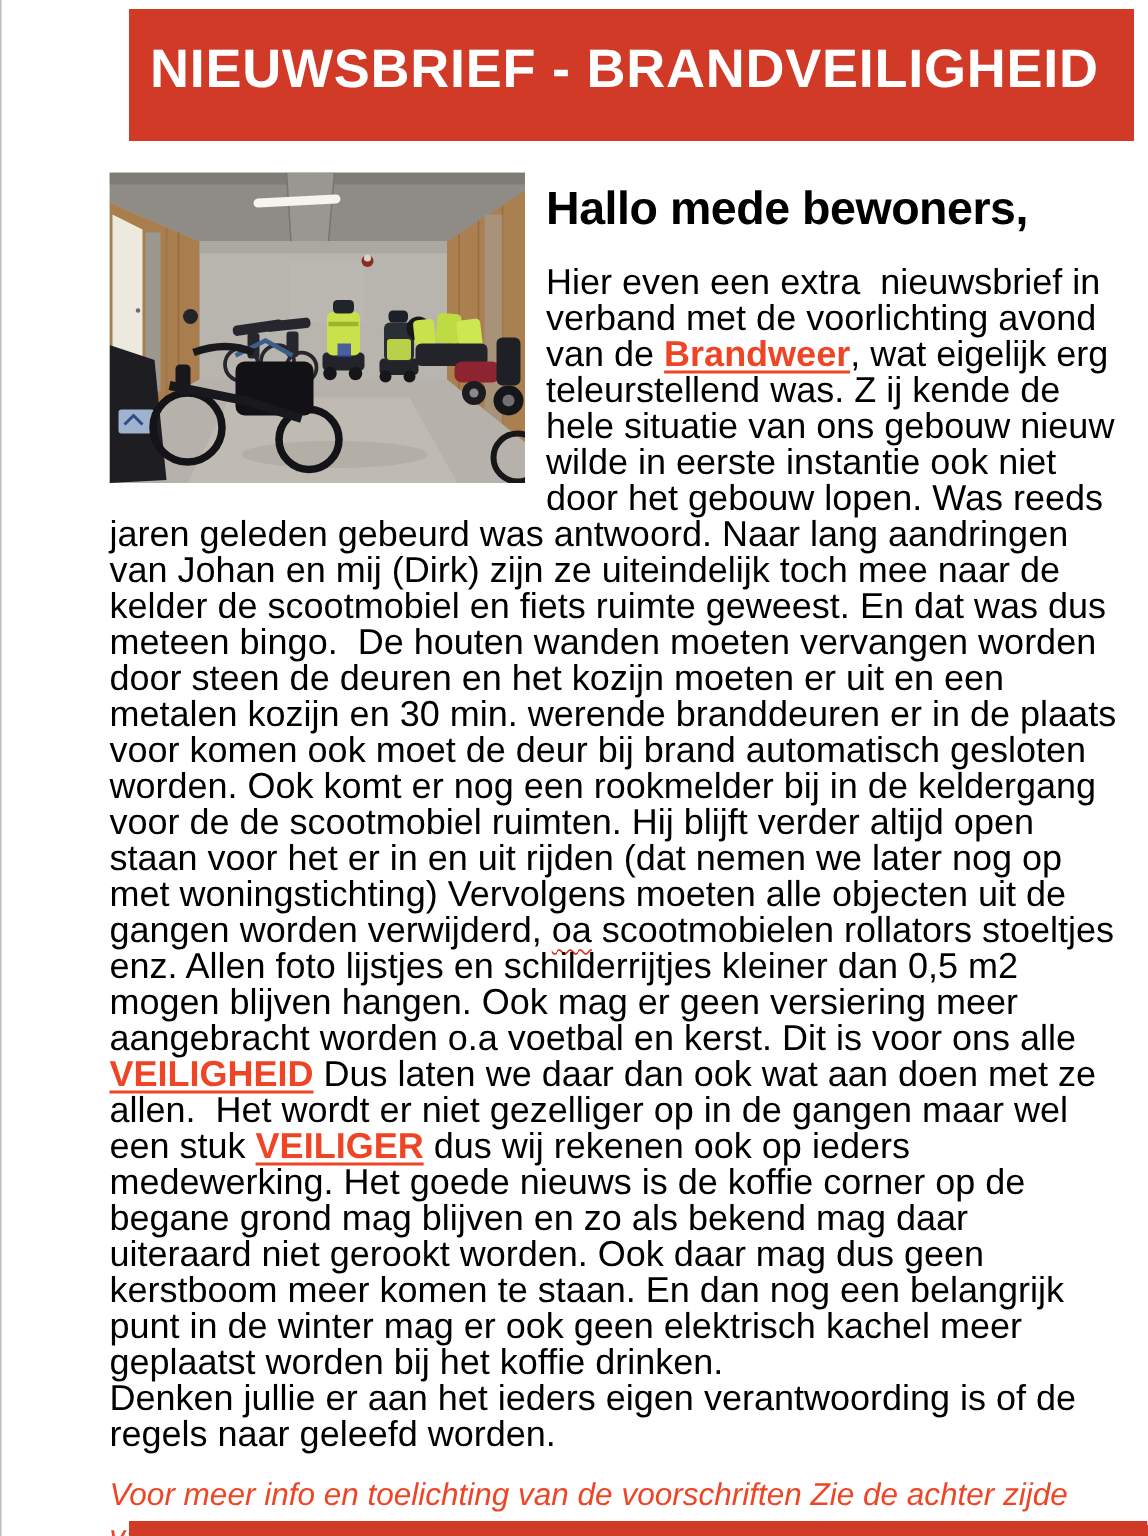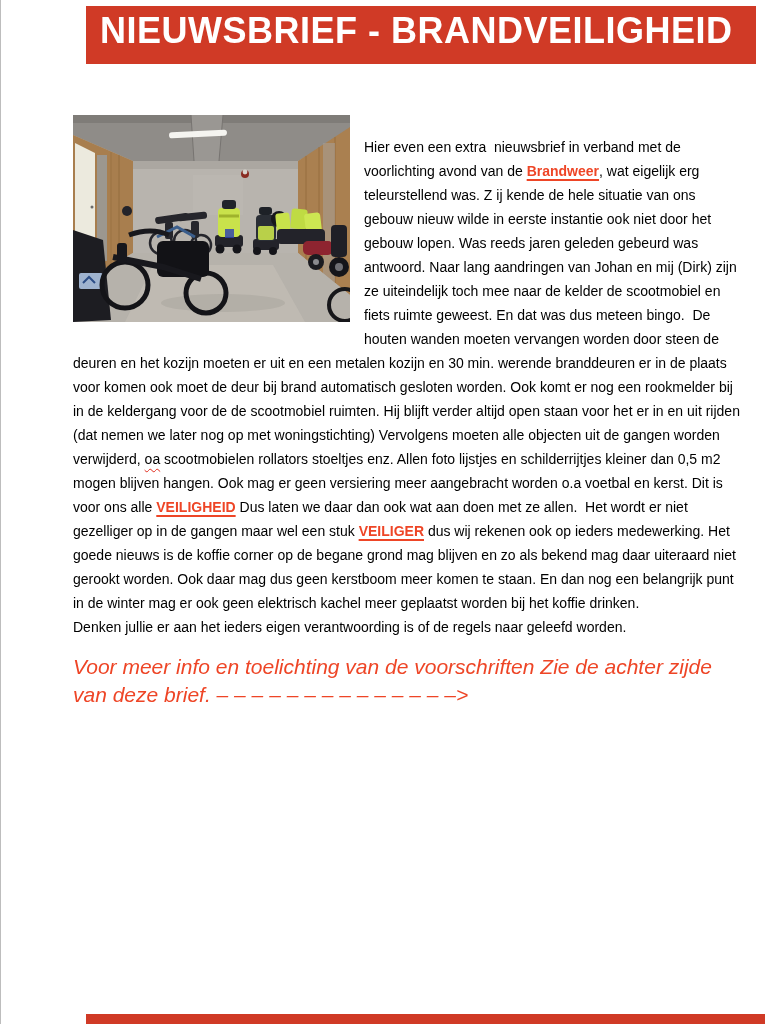--- a/index.html
+++ b/index.html
@@ -2,42 +2,42 @@
 <html><head>
 <meta charset="utf-8">
 <style>
   html,body{margin:0;padding:0;}
   body{
     width:765px;height:1024px;position:relative;overflow:hidden;
     background:#ffffff;box-sizing:border-box;border-left:1px solid #bdbdbd;
     font-family:"Liberation Sans","DejaVu Sans",sans-serif;color:#000;
   }
   .banner{
-    position:absolute;left:85px;top:6px;width:670px;height:58px;
+    position:absolute;left:85px;top:6px;width:670px;height:88px;
     display:flex;align-items:center;box-sizing:border-box;
     padding:0 8px 8px 14px;
   }
   .banner-title{
     color:#fff;font-weight:bold;font-size:36px;letter-spacing:.5px;
     white-space:nowrap;line-height:1;
   }
   .content{
     position:absolute;left:72px;top:115px;width:672px;
   }
   .photo{
     float:left;width:277px;height:207px;margin:0 14px 16px 0;
     overflow:hidden;background:#b3afa8;
   }
   .photo svg{display:block;}
   h1.greeting{
     margin:6px 0 0 0;font-size:31px;line-height:36px;font-weight:bold;
     letter-spacing:-.3px;
   }
   p.body-text{
-    margin:20px 0 0 0;font-size:14px;line-height:24px;
+    margin:20px 0 0 0;font-size:24px;line-height:24px;
     white-space:pre-wrap;
   }
   p.footer-text{
     margin:14px 0 0 0;font-size:21px;line-height:28px;white-space:pre-wrap;font-style:italic;
   }
   .run-normal{}
   .run-red-bold-underline{
     font-weight:bold;text-decoration:underline;
     text-decoration-thickness:2px;text-underline-offset:3px;
   }
@@ -138,20 +138,21 @@
       <path d="M10,168 l6,-6 l6,6" stroke="#2c4d86" stroke-width="2" fill="none"></path>
       <circle cx="52" cy="170" r="23" fill="none" stroke="#141418" stroke-width="5"></circle>
       <circle cx="133" cy="178" r="20" fill="none" stroke="#141418" stroke-width="5"></circle>
       <rect x="84" y="126" width="52" height="36" rx="6" fill="#121216"></rect>
       <path d="M40,142 L90,152 L128,164" stroke="#18181d" stroke-width="6" fill="none"></path>
       <path d="M56,120 q22,-8 40,0" stroke="#18181d" stroke-width="5" fill="none"></path>
       <rect x="44" y="128" width="10" height="20" rx="3" fill="#17171c"></rect>
     </svg>
   </div>
 
+  <h1 class="greeting">Hallo mede bewoners,</h1>
 
   <p class="body-text"><span class="run-normal">Hier even een extra  nieuwsbrief in verband met de voorlichting avond van de </span><span class="run-red-bold-underline" style="color: rgb(238, 69, 38);">Brandweer</span><span class="run-normal">, wat eigelijk erg teleurstellend was. Z ij kende de hele situatie van ons gebouw nieuw wilde in eerste instantie ook niet door het gebouw lopen. Was reeds jaren geleden gebeurd was antwoord. Naar lang aandringen van Johan en mij (Dirk) zijn ze uiteindelijk toch mee naar de kelder de scootmobiel en fiets ruimte geweest. En dat was dus meteen bingo.  De houten wanden moeten vervangen worden door steen de deuren en het kozijn moeten er uit en een metalen kozijn en 30 min. werende branddeuren er in de plaats voor komen ook moet de deur bij brand automatisch gesloten worden. Ook komt er nog een rookmelder bij in de keldergang voor de de scootmobiel ruimten. Hij blijft verder altijd open staan voor het er in en uit rijden (dat nemen we later nog op met woningstichting) Vervolgens moeten alle objecten uit de gangen worden verwijderd, </span><span class="run-spellcheck">oa</span><span class="run-normal"> scootmobielen rollators stoeltjes enz. Allen foto lijstjes en schilderrijtjes kleiner dan 0,5 m2 mogen blijven hangen. Ook mag er geen versiering meer aangebracht worden o.a voetbal en kerst. Dit is voor ons alle </span><span class="run-red-bold-underline" style="color: rgb(238, 69, 38);">VEILIGHEID</span><span class="run-normal"> Dus laten we daar dan ook wat aan doen met ze allen.  Het wordt er niet gezelliger op in de gangen maar wel een stuk </span><span class="run-red-bold-underline" style="color: rgb(238, 69, 38);">VEILIGER</span><span class="run-normal"> dus wij rekenen ook op ieders medewerking. Het goede nieuws is de koffie corner op de begane grond mag blijven en zo als bekend mag daar uiteraard niet gerookt worden. Ook daar mag dus geen kerstboom meer komen te staan. En dan nog een belangrijk punt in de winter mag er ook geen elektrisch kachel meer geplaatst worden bij het koffie drinken.</span><br><span class="run-normal">Denken jullie er aan het ieders eigen verantwoording is of de regels naar geleefd worden.</span></p>
 
   <p class="footer-text" style="color: rgb(238, 69, 38);"><span class="run-orange">Voor meer info en toelichting van de voorschriften Zie de achter zijde van deze brief. – – – – – – – – – – – – – –&gt;</span></p>
 
 </div>
 
 <div class="bottom-bar" style="background: rgb(208, 58, 38);"></div>
 
 </body></html>

